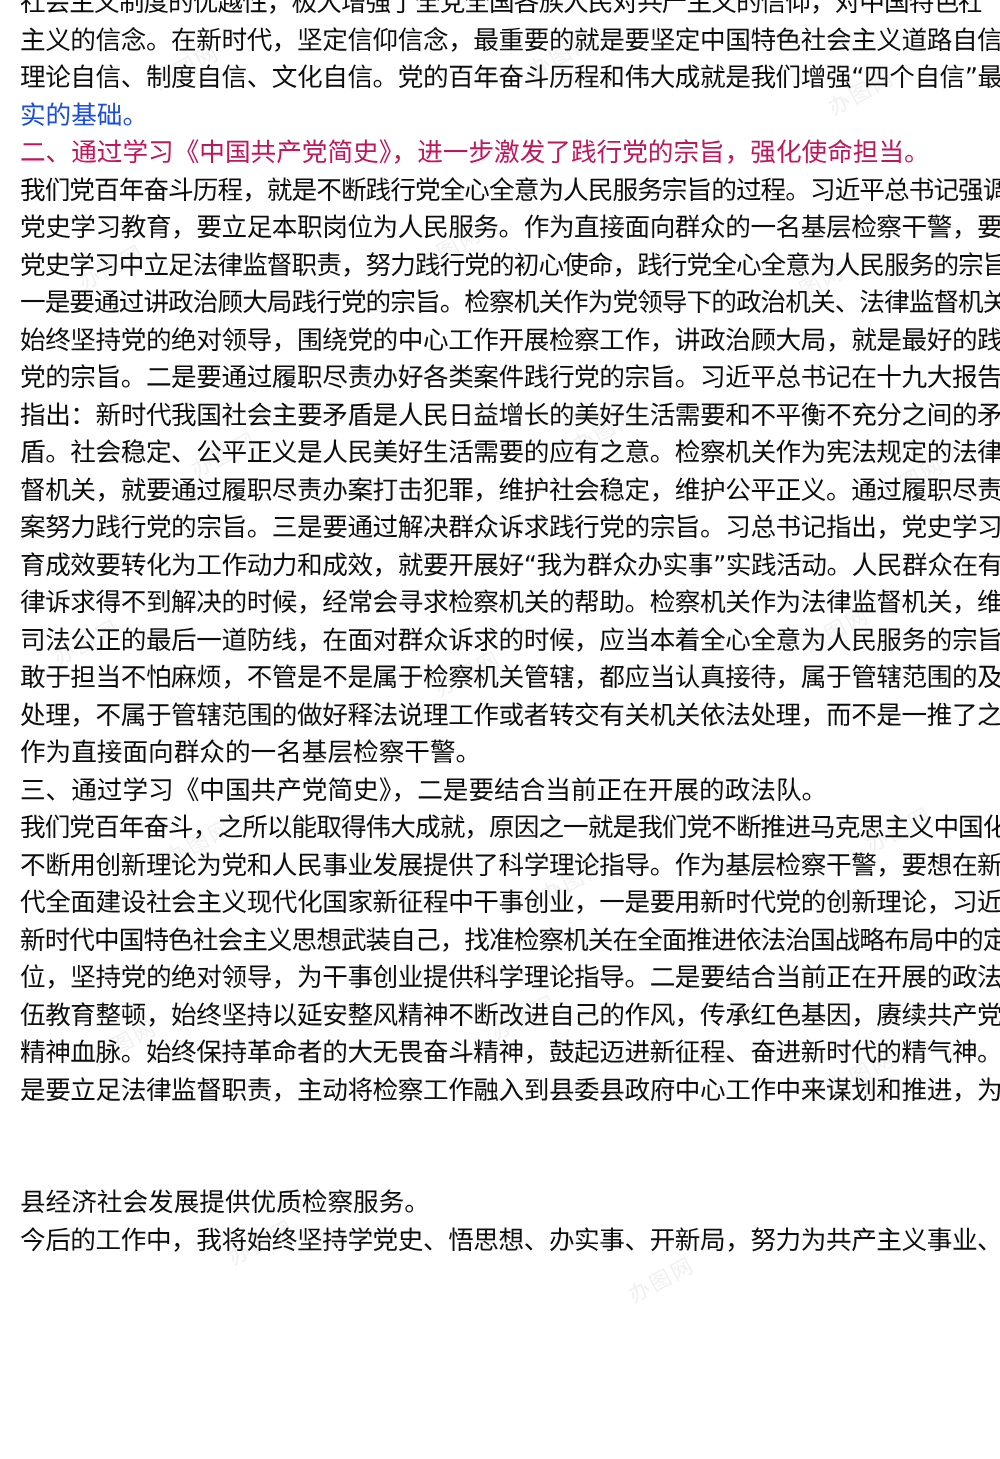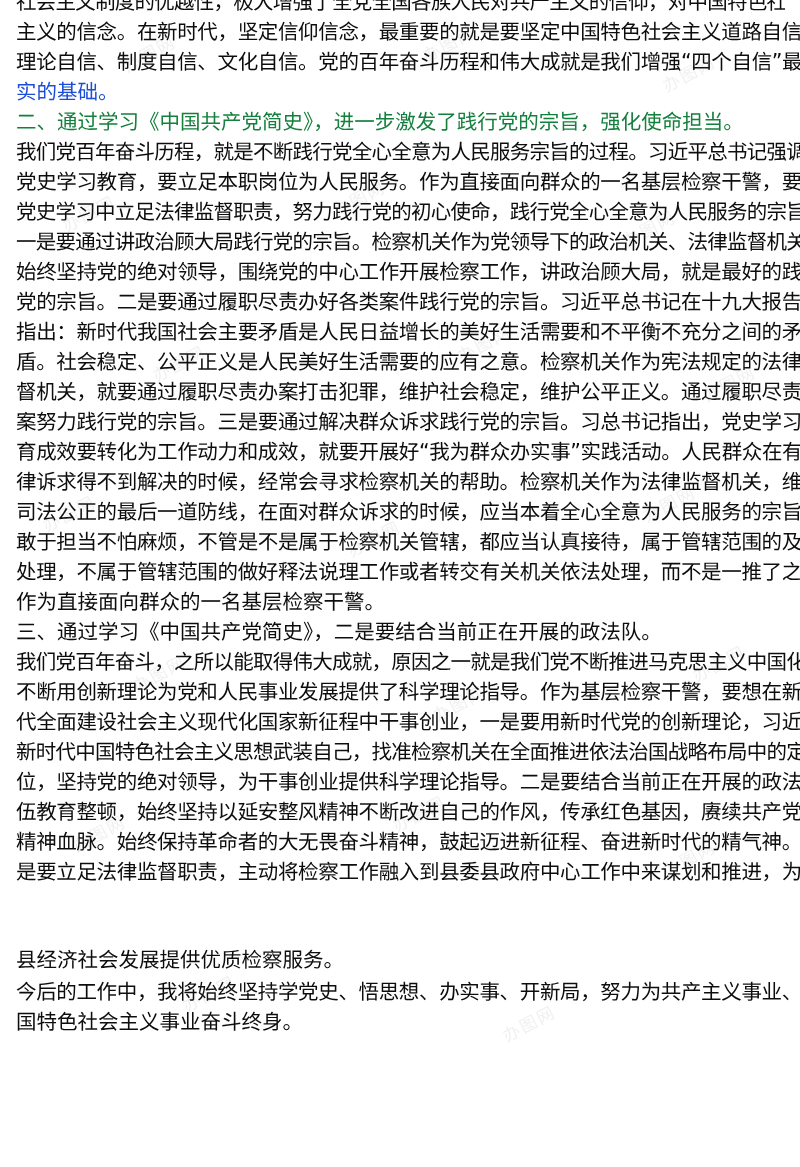--- a/index.html
+++ b/index.html
@@ -106,21 +106,21 @@
 
   <div class="doc-body">
 
     <div class="clip-top">
       <div class="line xtight" style="color: rgb(13, 13, 13);">社会主义制度的优越性，极大增强了全党全国各族人民对共产主义的信仰，对中国特色社会</div>
     </div>
 
     <div class="line tight" style="color: rgb(13, 13, 13);">主义的信念。在新时代，坚定信仰信念，最重要的就是要坚定中国特色社会主义道路自信、</div>
     <div class="line tight" style="color: rgb(13, 13, 13);">理论自信、制度自信、文化自信。党的百年奋斗历程和伟大成就是我们增强“四个自信”最坚</div>
     <div class="line" style="color: #1d4ed8;">实的基础。</div>
-    <div class="line section" style="color: #15803d;">二、通过学习《中国共产党简史》，进一步激发了践行党的宗旨，强化使命担当。</div>
+    <div class="line section" style="color: #be185d;">二、通过学习《中国共产党简史》，进一步激发了践行党的宗旨，强化使命担当。</div>
     <div class="line xtight" style="color: rgb(13, 13, 13);">我们党百年奋斗历程，就是不断践行党全心全意为人民服务宗旨的过程。习近平总书记强调，</div>
     <div class="line tight" style="color: rgb(13, 13, 13);">党史学习教育，要立足本职岗位为人民服务。作为直接面向群众的一名基层检察干警，要在</div>
     <div class="line xtight" style="color: rgb(13, 13, 13);">党史学习中立足法律监督职责，努力践行党的初心使命，践行党全心全意为人民服务的宗旨。</div>
     <div class="line xtight" style="color: rgb(13, 13, 13);">一是要通过讲政治顾大局践行党的宗旨。检察机关作为党领导下的政治机关、法律监督机关，</div>
     <div class="line tight" style="color: rgb(13, 13, 13);">始终坚持党的绝对领导，围绕党的中心工作开展检察工作，讲政治顾大局，就是最好的践行</div>
     <div class="line tight" style="color: rgb(13, 13, 13);">党的宗旨。二是要通过履职尽责办好各类案件践行党的宗旨。习近平总书记在十九大报告中</div>
     <div class="line tight" style="color: rgb(13, 13, 13);">指出：新时代我国社会主要矛盾是人民日益增长的美好生活需要和不平衡不充分之间的矛</div>
     <div class="line tight" style="color: rgb(13, 13, 13);">盾。社会稳定、公平正义是人民美好生活需要的应有之意。检察机关作为宪法规定的法律监</div>
     <div class="line tight" style="color: rgb(13, 13, 13);">督机关，就要通过履职尽责办案打击犯罪，维护社会稳定，维护公平正义。通过履职尽责办</div>
     <div class="line tight" style="color: rgb(13, 13, 13);">案努力践行党的宗旨。三是要通过解决群众诉求践行党的宗旨。习总书记指出，党史学习教</div>
@@ -135,19 +135,18 @@
     <div class="line tight" style="color: rgb(13, 13, 13);">不断用创新理论为党和人民事业发展提供了科学理论指导。作为基层检察干警，要想在新时</div>
     <div class="line tight" style="color: rgb(13, 13, 13);">代全面建设社会主义现代化国家新征程中干事创业，一是要用新时代党的创新理论，习近平</div>
     <div class="line xtight" style="color: rgb(13, 13, 13);">新时代中国特色社会主义思想武装自己，找准检察机关在全面推进依法治国战略布局中的定</div>
     <div class="line tight" style="color: rgb(13, 13, 13);">位，坚持党的绝对领导，为干事创业提供科学理论指导。二是要结合当前正在开展的政法队</div>
     <div class="line tight" style="color: rgb(13, 13, 13);">伍教育整顿，始终坚持以延安整风精神不断改进自己的作风，传承红色基因，赓续共产党人</div>
     <div class="line tight" style="color: rgb(13, 13, 13);">精神血脉。始终保持革命者的大无畏奋斗精神，鼓起迈进新征程、奋进新时代的精气神。三</div>
     <div class="line tight" style="color: rgb(13, 13, 13);">是要立足法律监督职责，主动将检察工作融入到县委县政府中心工作中来谋划和推进，为我</div>
 
     <div class="gap"></div>
 
-    <div class="line" style="color: rgb(13, 13, 13); font-family: Liberation Mono, monospace;">县经济社会发展提供优质检察服务。</div>
+    <div class="line" style="color: rgb(13, 13, 13);">县经济社会发展提供优质检察服务。</div>
     <div class="line tight" style="color: rgb(13, 13, 13);">今后的工作中，我将始终坚持学党史、悟思想、办实事、开新局，努力为共产主义事业、中</div>
-    <div class="line" style="color: rgb(13, 13, 13);">国特色社会主义事业奋斗终身。</div>
 
     <div class="tail-space"></div>
   </div>
 </div>
 
 </body></html>

